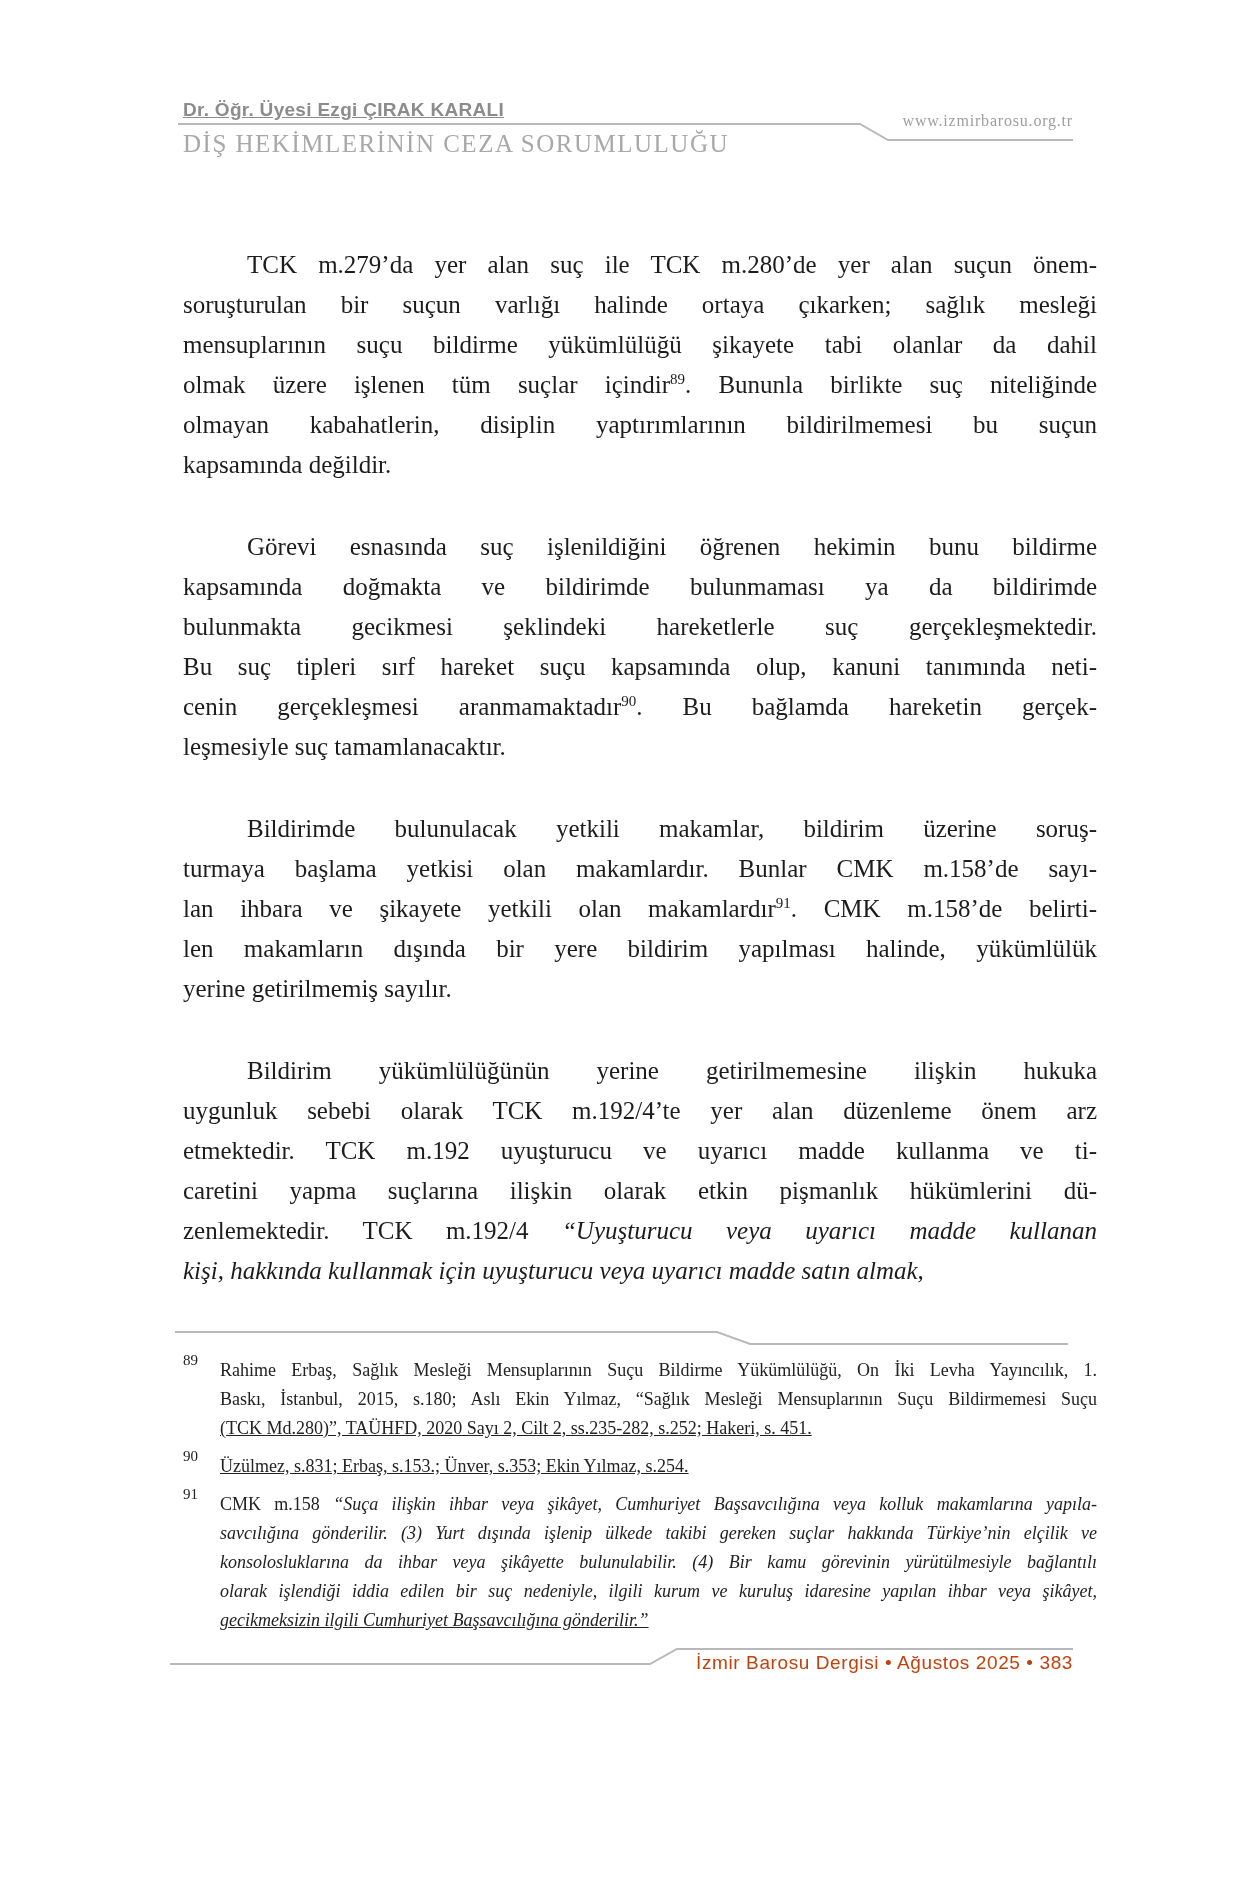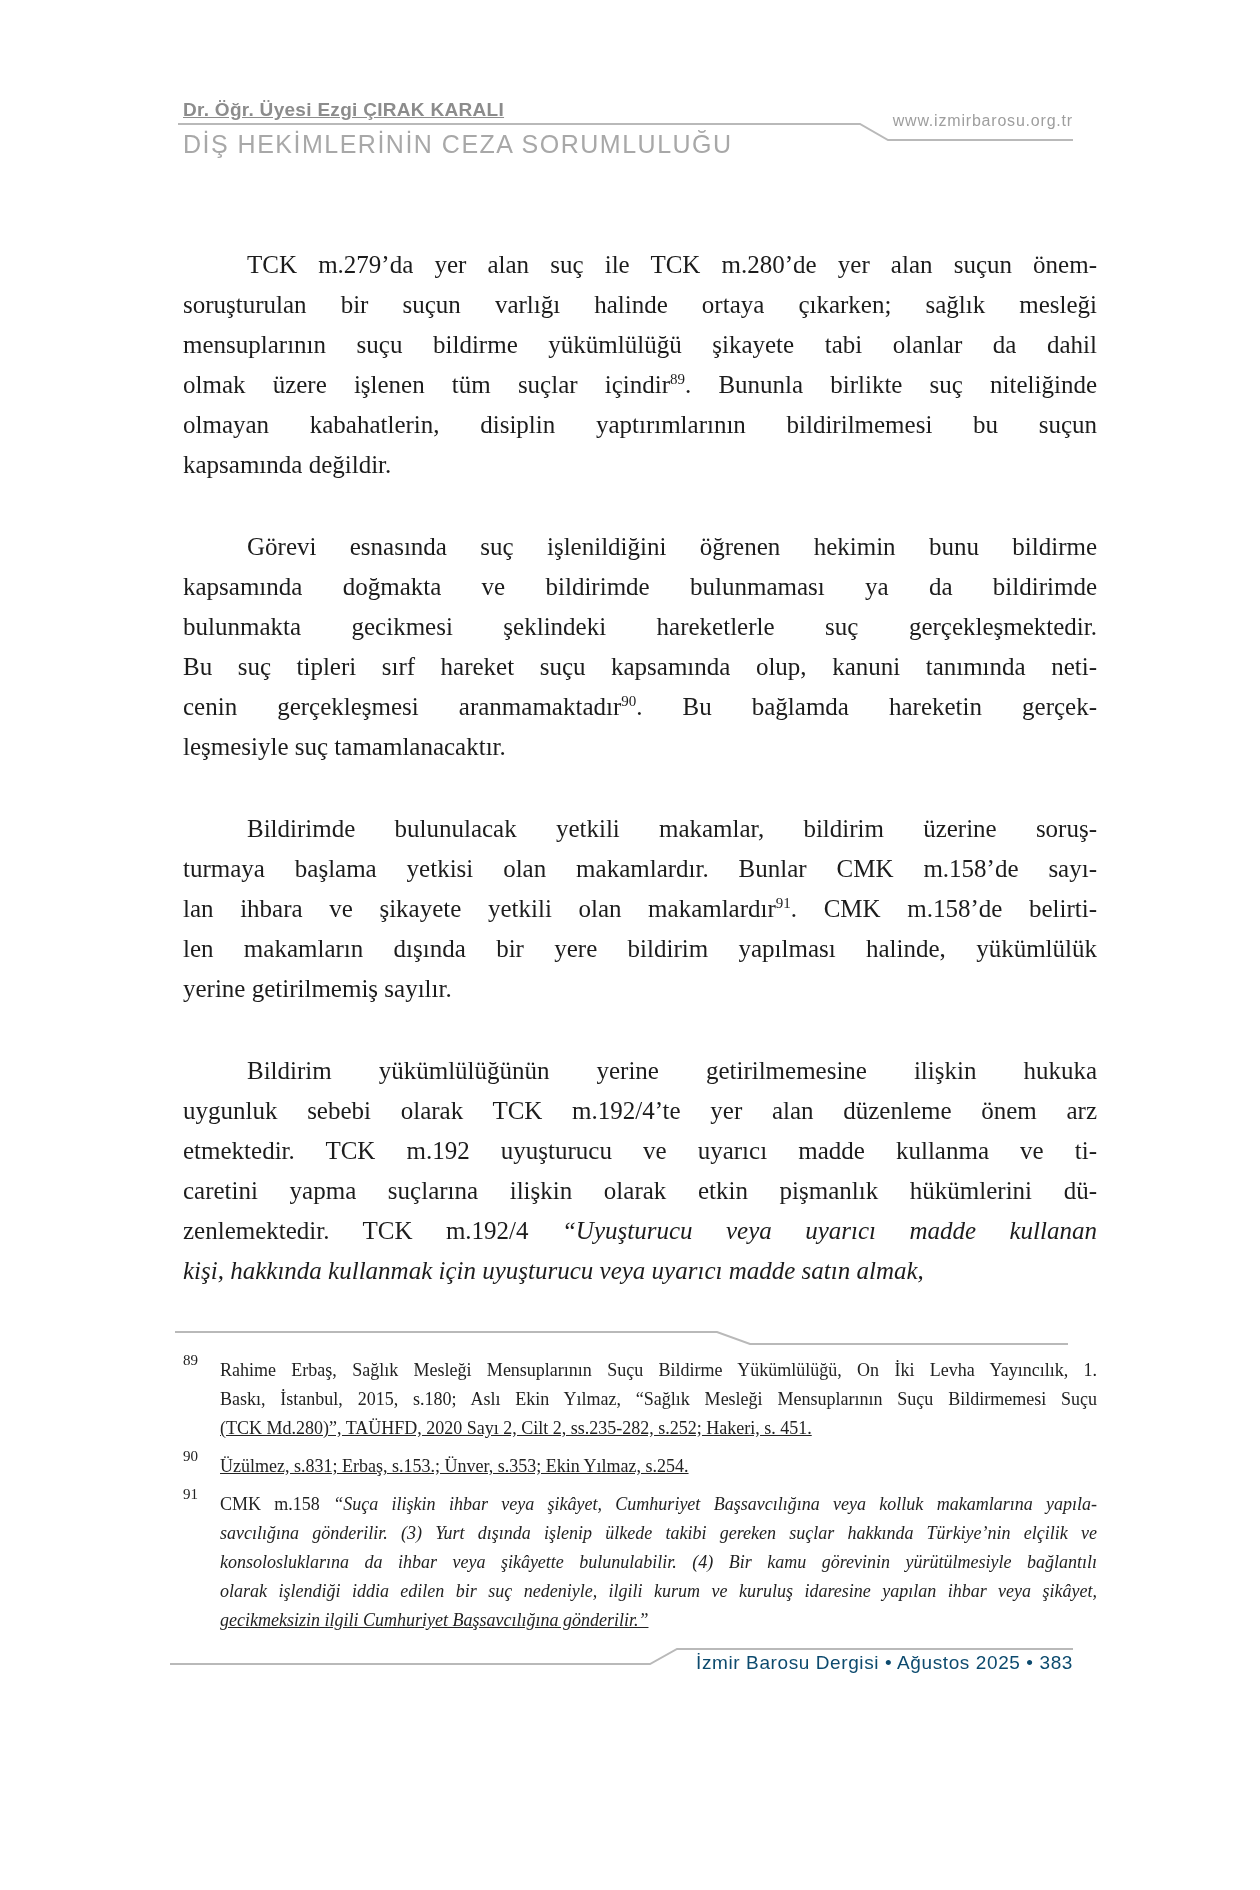--- a/index.html
+++ b/index.html
@@ -20,29 +20,29 @@
     font-weight: bold;
     font-size: 19px;
     letter-spacing: 0.3px;
     color: #8c8c8c;
     text-decoration: underline;
   }
   .header-rule { position: absolute; left: 178px; top: 120px; }
   .article-title {
     position: absolute;
     left: 183px; top: 130px;
-    font-family: Liberation Sans, sans-serif;
+    font-family: Liberation Serif, serif;
     font-size: 25px;
     letter-spacing: 1.5px;
     color: #a8a8a8;
   }
   .website-url {
     position: absolute;
     right: 187px; top: 112px;
-    font-family: Liberation Sans, sans-serif;
+    font-family: Liberation Serif, serif;
     font-size: 16px;
     letter-spacing: 0.8px;
     color: #9e9e9e;
   }
 
   
   .body-text {
     position: absolute;
     left: 183px; top: 245px;
     width: 914px;
@@ -88,21 +88,21 @@
   .fline i { font-style: italic; }
 
   
   .footer-rule { position: absolute; left: 168px; top: 1642px; }
   .footer-text {
     position: absolute;
     right: 187px; top: 1652px;
     font-family: "Liberation Sans", sans-serif;
     font-size: 19px;
     letter-spacing: 0.6px;
-    color: #0c4a6e;
+    color: #c2410c;
   }
   .rule-line { fill: none; stroke: #b9b9b9; stroke-width: 2; }
 </style>
 </head>
 <body>
 
 <div class="page">
 
   <div class="author">Dr. Öğr. Üyesi Ezgi ÇIRAK KARALI</div>
   <svg class="header-rule" width="900" height="26" viewBox="0 0 900 26">

